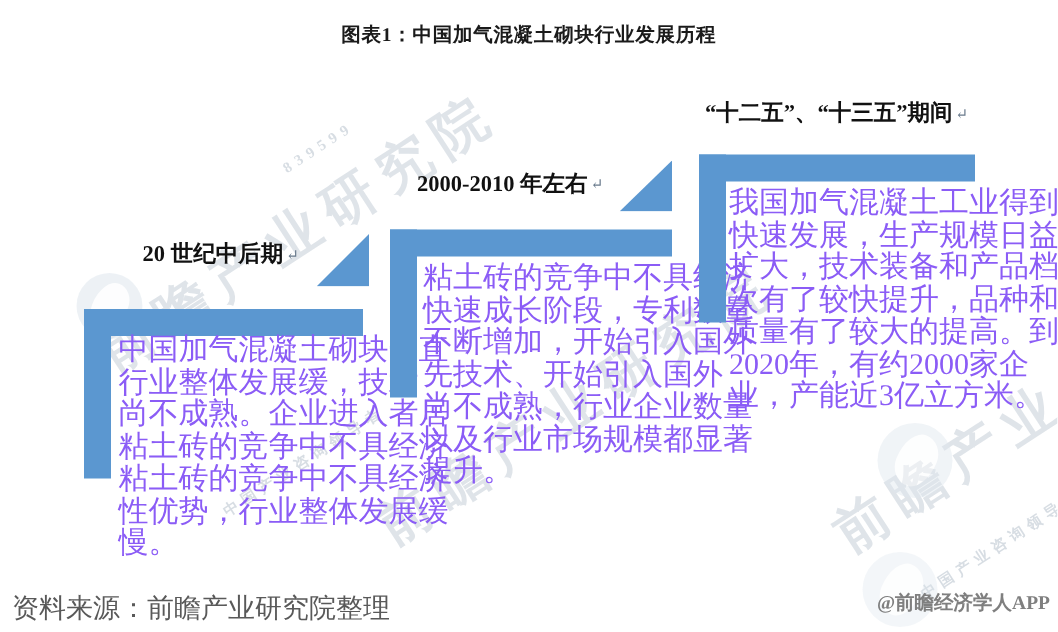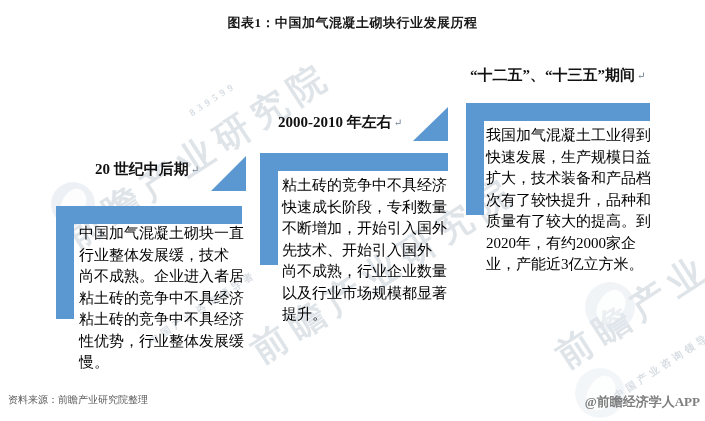--- a/index.html
+++ b/index.html
@@ -17,25 +17,25 @@
 
   .stage-label {
     position:absolute; font-size:15px; font-weight:700; color:#111; white-space:nowrap;
   }
   .return-mark { font-size:10px; font-weight:400; color:#6a7b8d; margin-left:2px; vertical-align:1px; }
 
   .tri { position:absolute; background:var(--accent,#5b97d0); clip-path:polygon(0 100%,100% 100%,100% 0); }
   .box-top { position:absolute; height:18px; background:var(--accent,#5b97d0); }
   .box-left { position:absolute; width:18px;  background:var(--accent,#5b97d0); }
 
-  .box-text { position:absolute; font-size:15px; color:#000000; }
+  .box-text { position:absolute; font-size:20px; color:#8b5cf6; }
   .box-text .line { line-height:21.5px; white-space:nowrap; }
 
   .source {
-    position:absolute; left:8px; top:393px; font-size:10px;
+    position:absolute; left:8px; top:393px; font-size:18px;
     color:var(--source-text,#595959); white-space:nowrap;
   }
   .credit {
     position:absolute; right:5px; top:393px; font-size:13px;
     color:var(--credit-text,#7f7f7f); white-space:nowrap;font-weight:bold;
   }
 
   
   .wm {
     position:absolute; color:rgba(150,166,182,0.30); font-weight:700;

